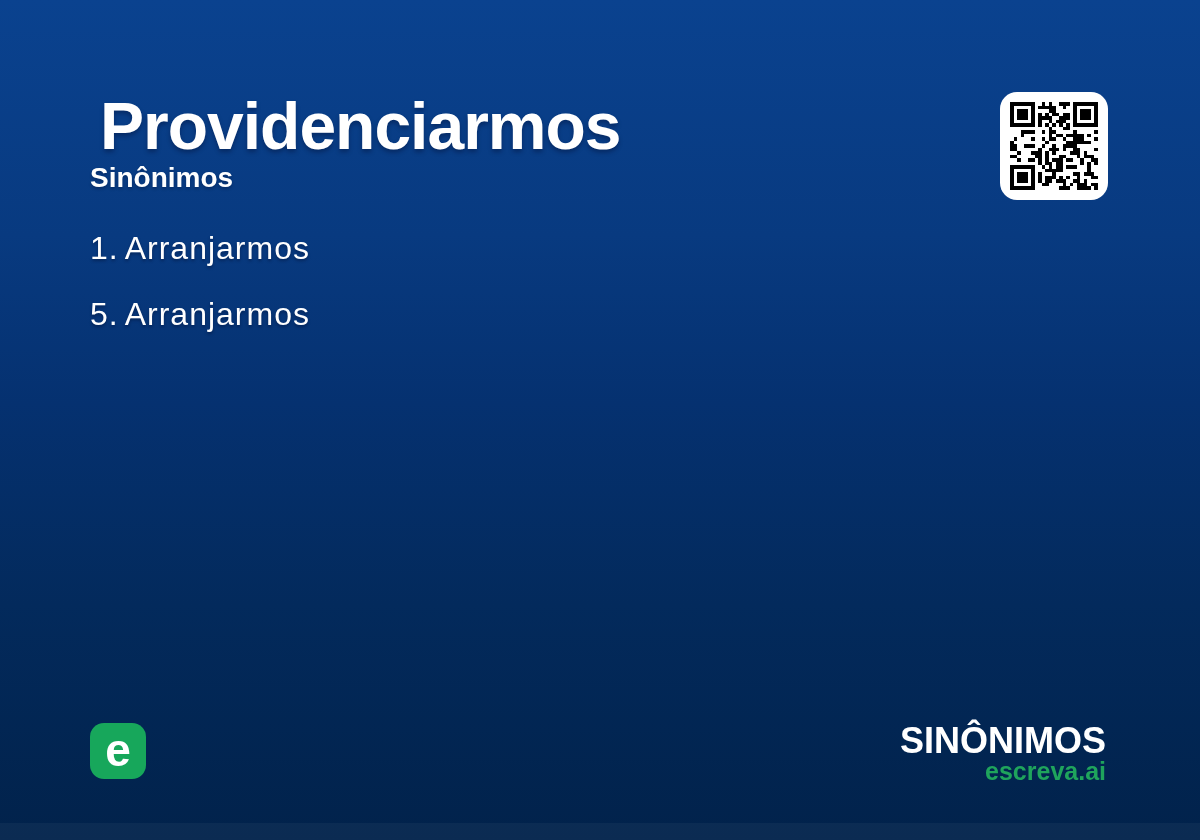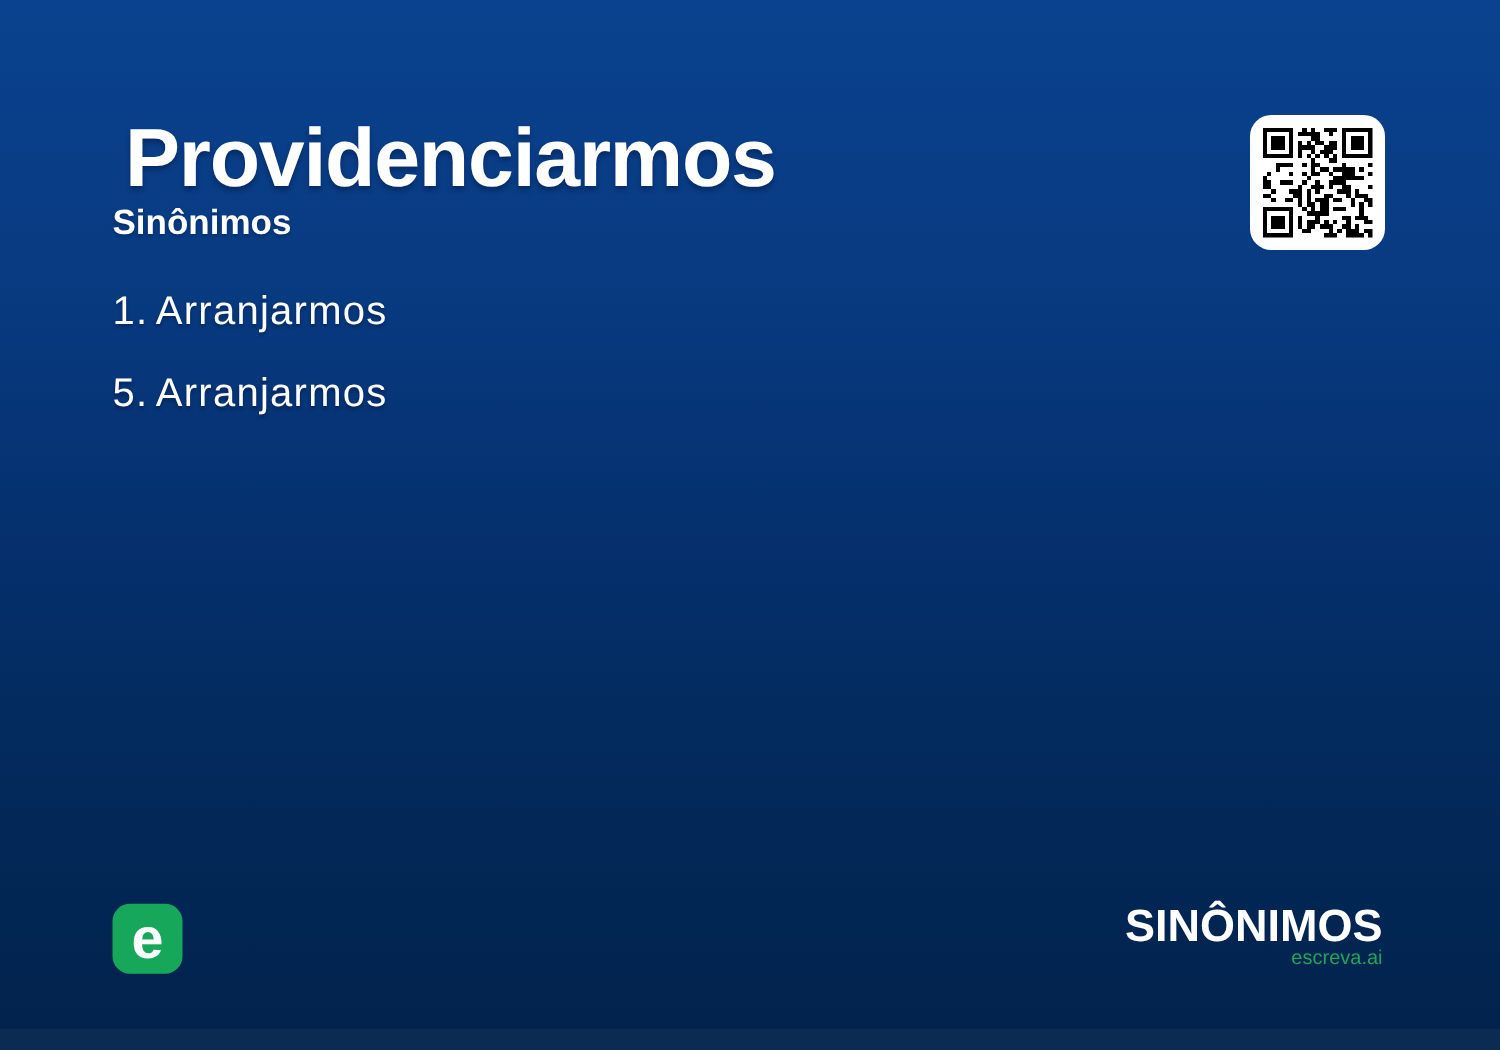--- a/index.html
+++ b/index.html
@@ -50,21 +50,21 @@
     line-height: 1; margin-top: -3px;
   }
   .brand-lockup {
     position: absolute; right: 94px; top: 720px; text-align: right;
   }
   .brand-name {
     font-size: 36px; font-weight: bold; color: #ffffff;
     line-height: 1.15; letter-spacing: 0;
   }
   .brand-site {
-    font-size: 16px; font-weight: normal; color: #1fa45c;
+    font-size: 25px; font-weight: bold; color: #1fa45c;
     line-height: 1; margin-top: -2px;
   }
 </style>
 </head>
 <body>
 
 <h1 class="title">Providenciarmos</h1>
 <h2 class="subtitle">Sinônimos</h2>
 
 <ol class="synonym-list">

